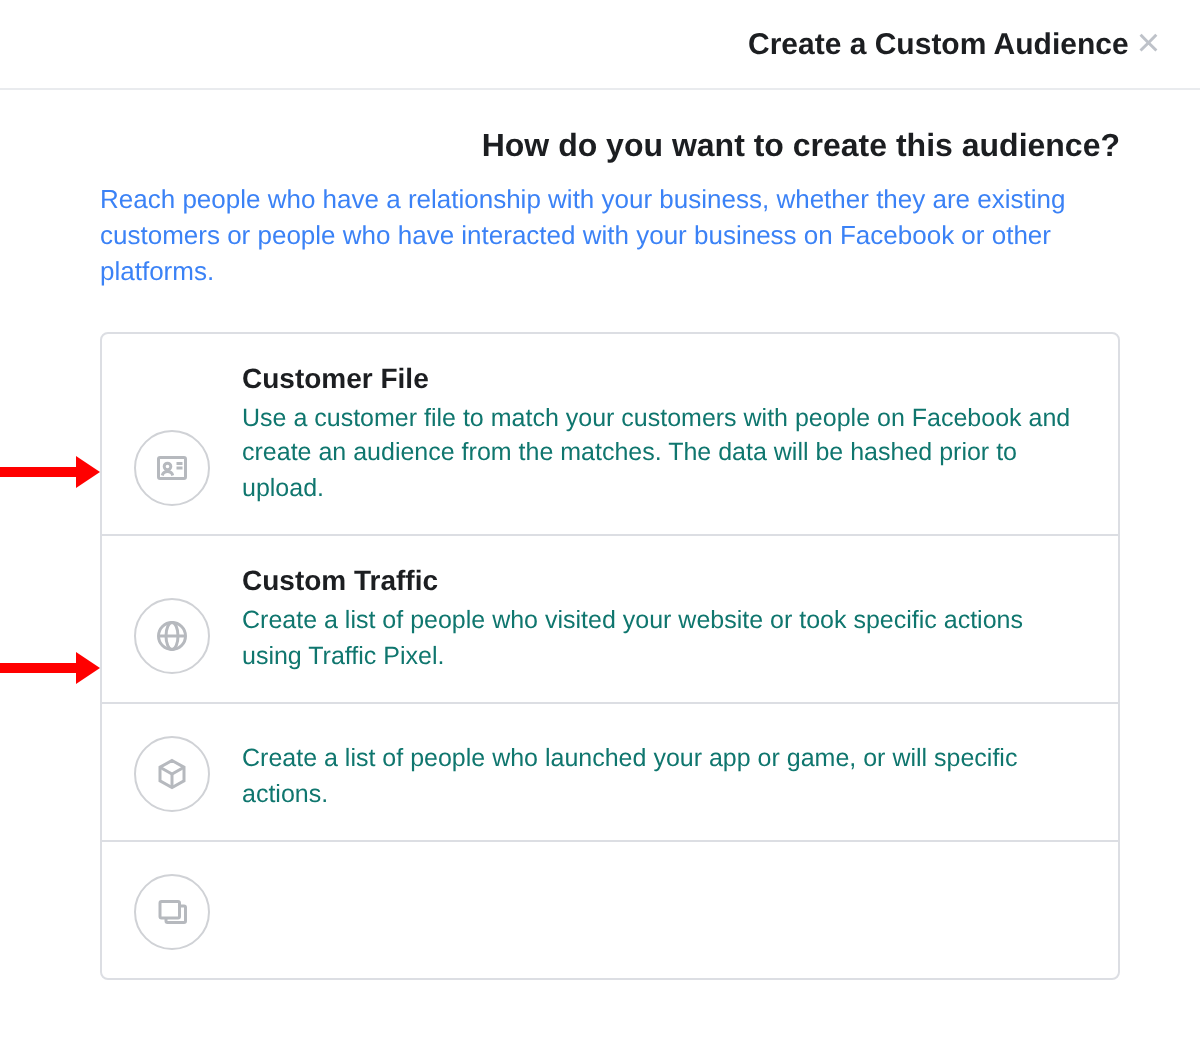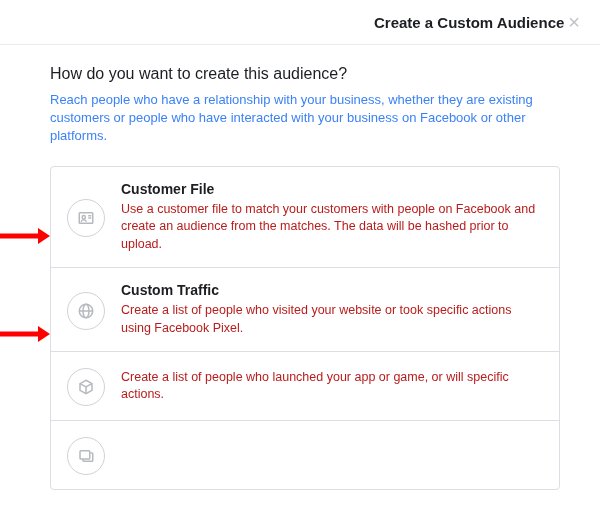--- a/index.html
+++ b/index.html
@@ -31,38 +31,39 @@
       background: none;
       border: none;
       padding: 0 4px;
     }
     .modal-body {
       padding: 20px 40px 20px 50px;
       position: relative;
     }
     .question {
       font-size: 16px;
-      font-weight: 400;
+      font-weight: 700;
       color: #1c1e21;
       margin-bottom: 8px;
+      text-align: right;
     }
     .subtext {
       font-size: 13px;
       line-height: 1.4;
       color: #3b82f6;
       margin-bottom: 20px;
     }
     .option-list {
       border: 1px solid #dcdee3;
       border-radius: 4px;
       overflow: hidden;
     }
     .option {
       display: flex;
-      align-items: center;
+      align-items: flex-end;
       padding: 14px 16px;
       border-bottom: 1px solid #dcdee3;
       cursor: pointer;
       gap: 16px;
     }
     .option:last-child { border-bottom: none; }
     .opt-icon {
       flex-shrink: 0;
       width: 38px;
       height: 38px;
@@ -82,21 +83,21 @@
       margin-bottom: 4px;
     }
     .opt-title {
       font-size: 14px;
       font-weight: 600;
       color: #1c1e21;
     }
     .opt-desc {
       font-size: 12.5px;
       line-height: 1.4;
-      color: #b91c1c;
+      color: #0f766e;
     }
     .badge {
       font-size: 10px;
       font-weight: 700;
       letter-spacing: 0.3px;
       color: #4080ff;
       border: 1px solid #4080ff;
       padding: 1px 5px;
       border-radius: 2px;
     }
@@ -157,21 +158,21 @@
         <svg width="18" height="18" viewBox="0 0 24 24" fill="none" stroke="currentColor" stroke-width="2">
           <circle cx="12" cy="12" r="9"></circle>
           <ellipse cx="12" cy="12" rx="4" ry="9"></ellipse>
           <line x1="3" y1="12" x2="21" y2="12"></line>
         </svg>
       </div>
       <div class="opt-content">
         <div class="opt-title-row">
           <span class="opt-title">Custom Traffic</span>
         </div>
-        <div class="opt-desc">Create a list of people who visited your website or took specific actions using Facebook Pixel.</div>
+        <div class="opt-desc">Create a list of people who visited your website or took specific actions using Traffic Pixel.</div>
       </div>
     </div>
 
     <div class="option">
       <div class="opt-icon">
         <svg width="18" height="18" viewBox="0 0 24 24" fill="none" stroke="currentColor" stroke-width="2">
           <path d="M12 3l8 4.5v9L12 21l-8-4.5v-9L12 3z"></path>
           <path d="M4 7.5l8 4.5 8-4.5"></path>
           <line x1="12" y1="12" x2="12" y2="21"></line>
         </svg>

